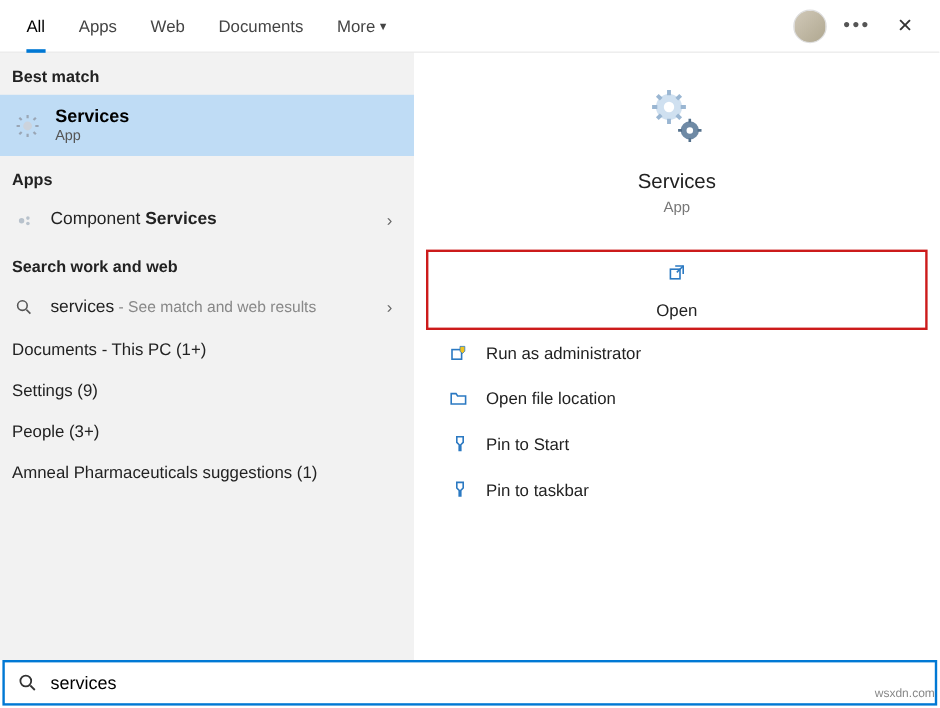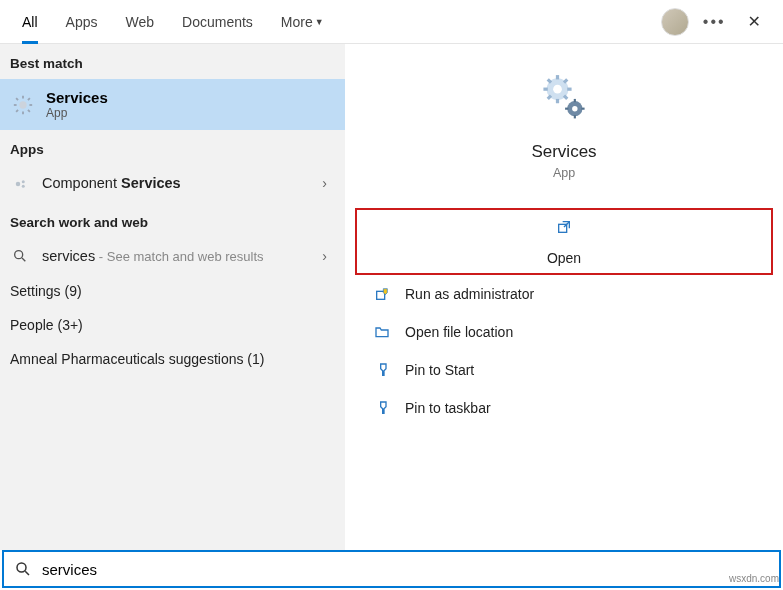--- a/index.html
+++ b/index.html
@@ -107,20 +107,21 @@
       <div class="row-icon">
         <svg viewBox="0 0 24 24" width="16" height="16" fill="none" stroke="#555" stroke-width="2">
             <circle cx="10" cy="10" r="6"></circle>
             <line x1="15" y1="15" x2="20" y2="20"></line>
           </svg>
       </div>
       <div class="row-label"><span>services</span><span class="row-sub"> - See match and web results</span></div>
       <div class="chev">›</div>
     </div>
 
+    <div class="plain">Documents - This PC (1+)</div>
     <div class="plain">Settings (9)</div>
     <div class="plain">People (3+)</div>
     <div class="plain">Amneal Pharmaceuticals suggestions (1)</div>
   </div>
 
   <div class="right">
     <div class="right-inner">
       <div class="center-col">
         <div class="big-gear">
           <svg viewBox="0 0 48 48" width="52" height="52">

